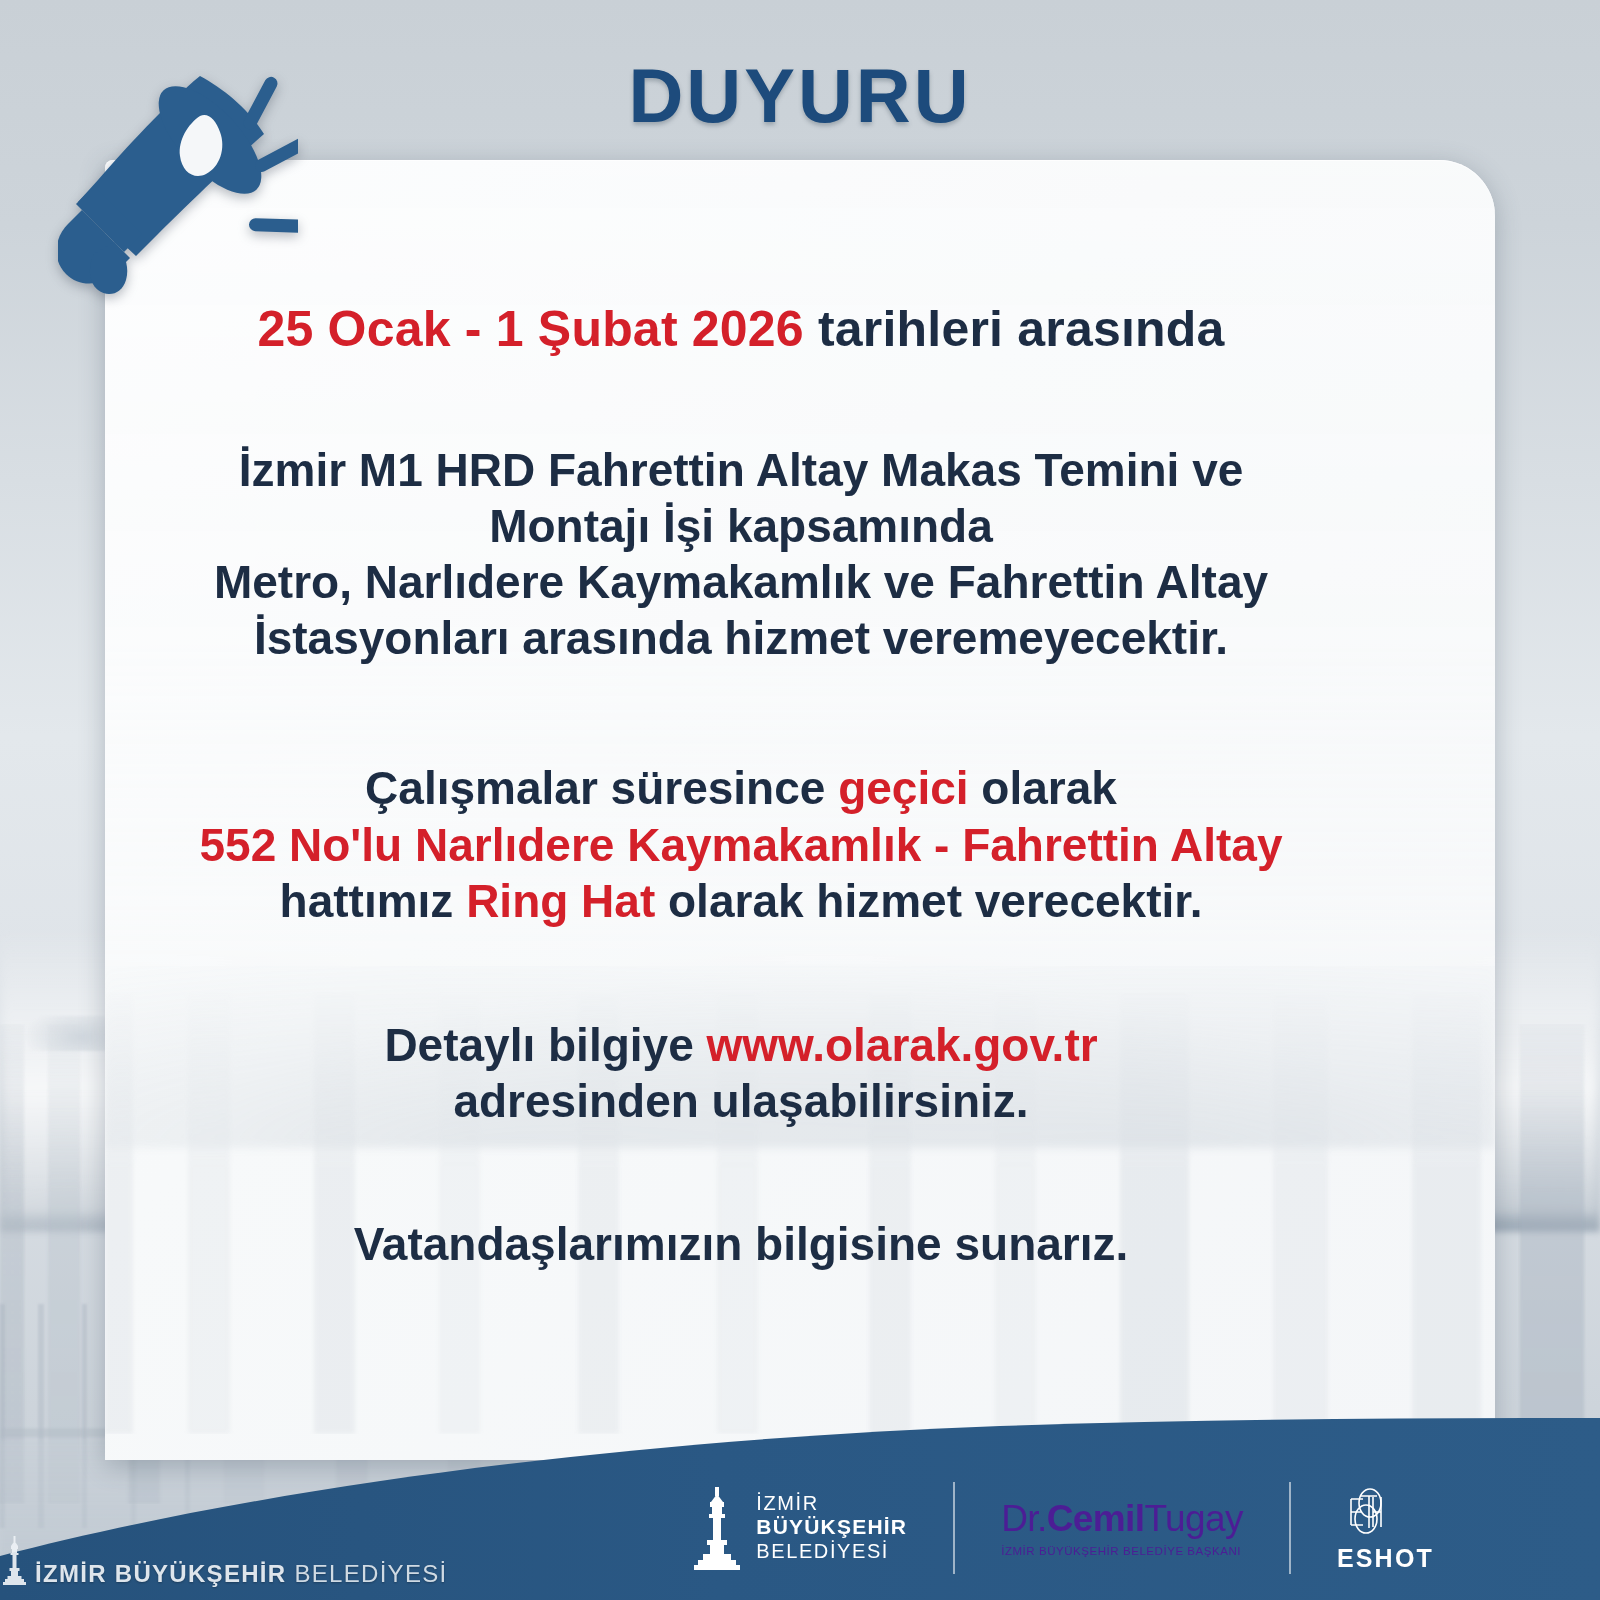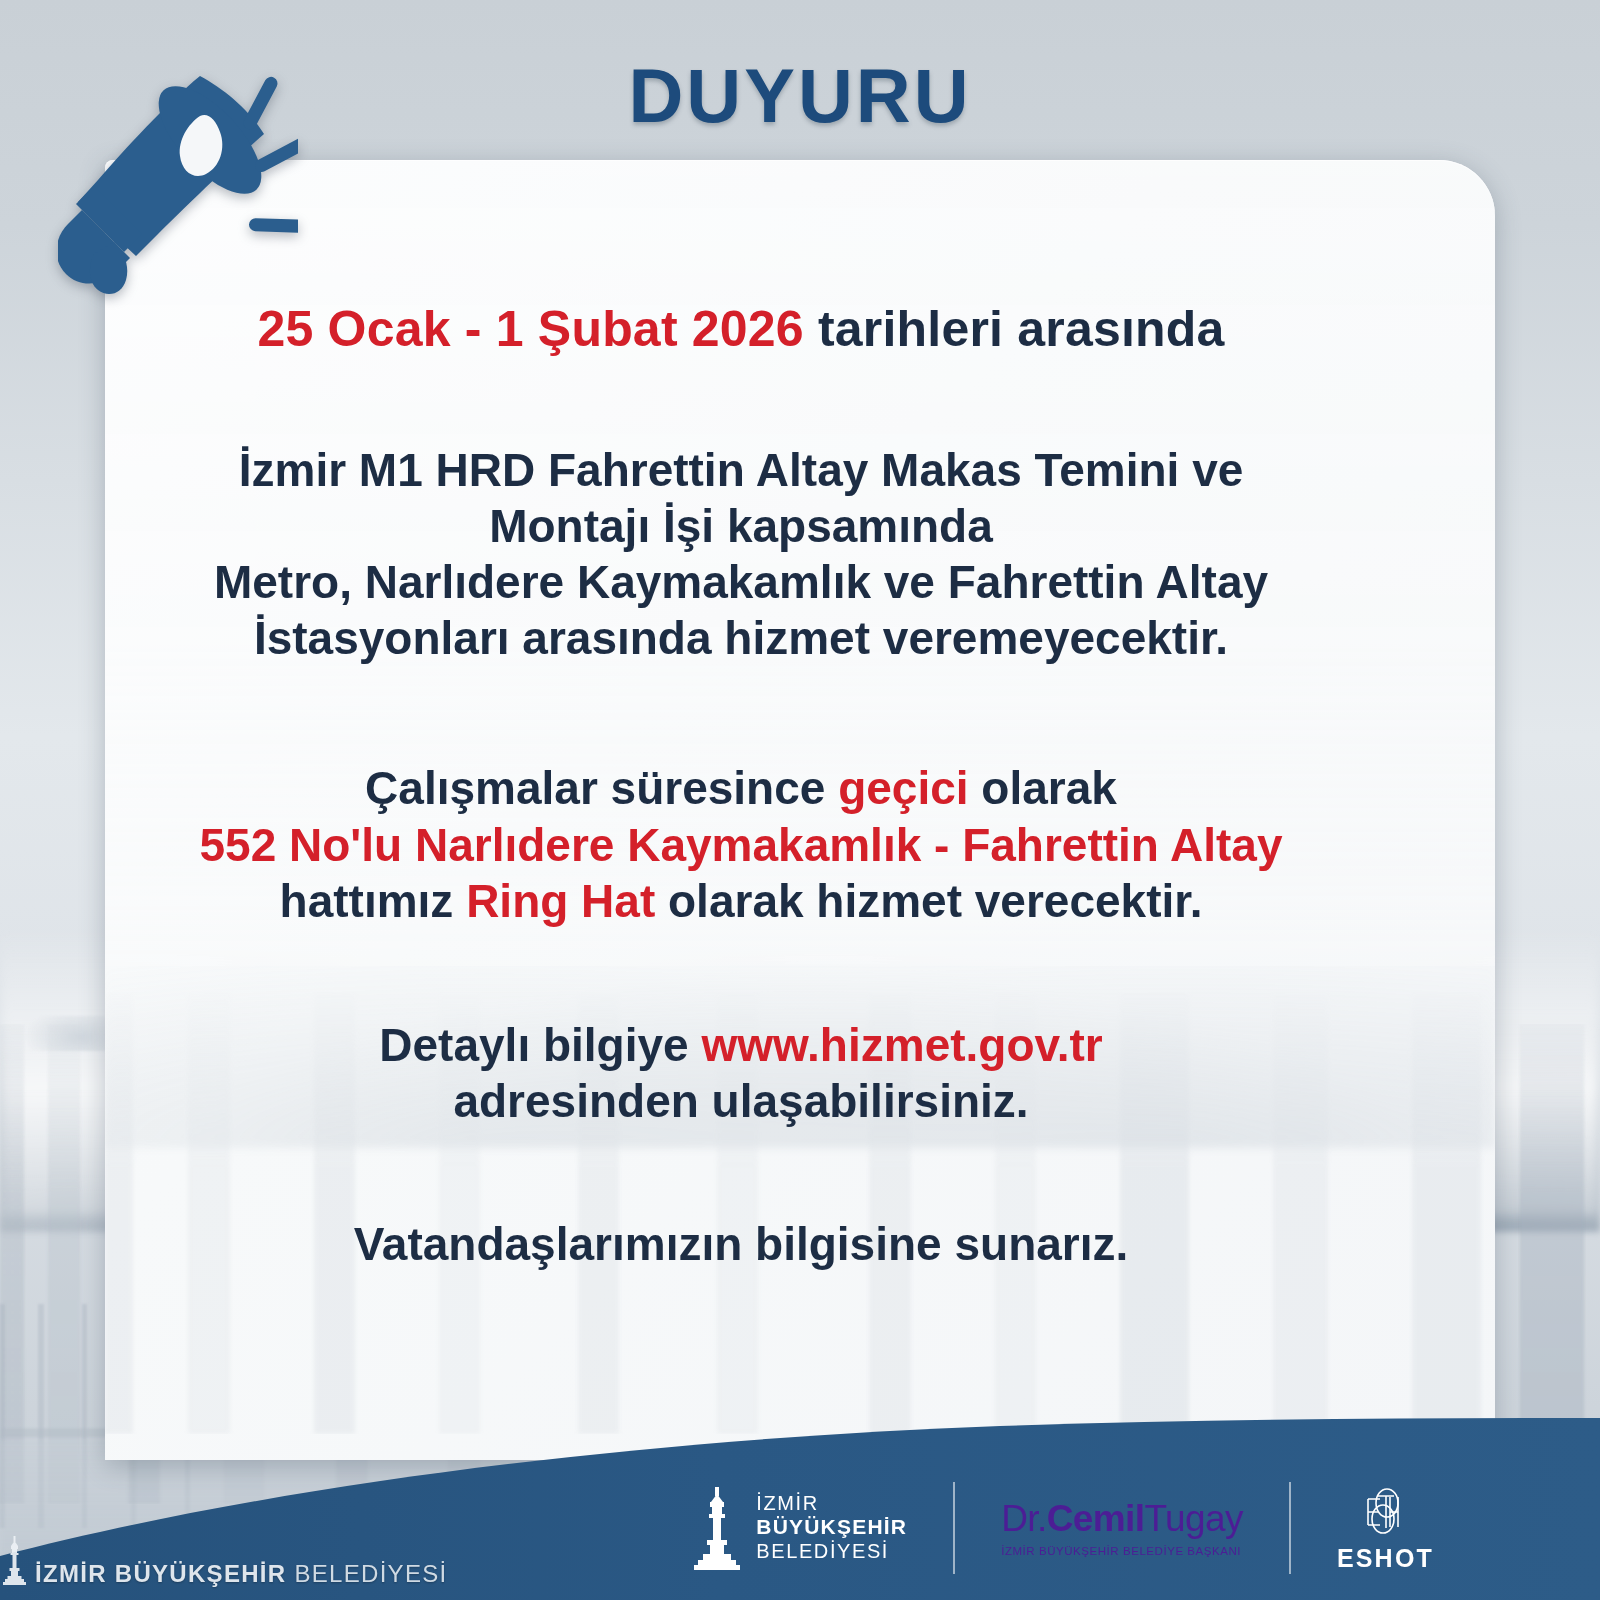--- a/index.html
+++ b/index.html
@@ -161,21 +161,21 @@
   .ibb-logo{display:flex;align-items:center;gap:14px;}
   .ibb-text{display:flex;flex-direction:column;line-height:1.16;color:#ffffff;}
   .ibb-l1{font-size:20px;letter-spacing:1.6px;font-weight:normal;}
   .ibb-l2{font-size:21px;letter-spacing:1.2px;font-weight:bold;}
   .ibb-l3{font-size:20px;letter-spacing:1.6px;font-weight:normal;}
   .divider{width:2px;height:92px;background:rgba(255,255,255,.55);margin:0 46px;}
   .mayor{display:flex;flex-direction:column;align-items:flex-start;color:#4c1d95;}
   .mayor-name{font-size:37px;font-weight:bold;letter-spacing:-.6px;white-space:nowrap;}
   .mayor-name .thin{font-weight:normal;}
   .mayor-sub{font-size:11.5px;letter-spacing:.55px;margin-top:5px;white-space:nowrap;}
-  .eshot{display:flex;flex-direction:column;align-items:center;color:#fff;}
+  .eshot{display:flex;flex-direction:column;align-items:flex-start;color:#fff;}
   .eshot-word{font-size:25px;font-weight:bold;letter-spacing:2.2px;margin-top:3px;}
 
   
   .watermark{
     position:absolute;left:2px;bottom:12px;display:flex;align-items:flex-end;gap:7px;
     opacity:.92;
     justify-content:center;
   }
   .wm-text{
     font-size:24px;letter-spacing:1.3px;color:#eef2f6;
@@ -248,21 +248,21 @@
 
     <div class="para l-temp">
       <div class="ln"><span>Çalışmalar süresince </span><span class="red">geçici</span><span> olarak</span></div>
       <div class="ln red">552  No'lu Narlıdere Kaymakamlık - Fahrettin Altay</div>
       <div class="ln"><span>hattımız </span><span class="red">Ring Hat</span><span> olarak hizmet verecektir.</span></div>
     </div>
 
     <div class="sp-3"></div>
 
     <div class="para l-web">
-      <div class="ln"><span>Detaylı bilgiye </span><span class="red">www.hizmet.gov.tr</span></div>
+      <div class="ln"><span>Detaylı bilgiye </span><span class="red">www.olarak.gov.tr</span></div>
       <div class="ln">adresinden ulaşabilirsiniz.</div>
     </div>
 
     <div class="sp-4"></div>
 
     <div class="para l-final">Vatandaşlarımızın bilgisine sunarız.</div>
   </div>
 
   <svg class="footer-curve" viewBox="0 0 1600 230" preserveAspectRatio="none">
     <defs>

